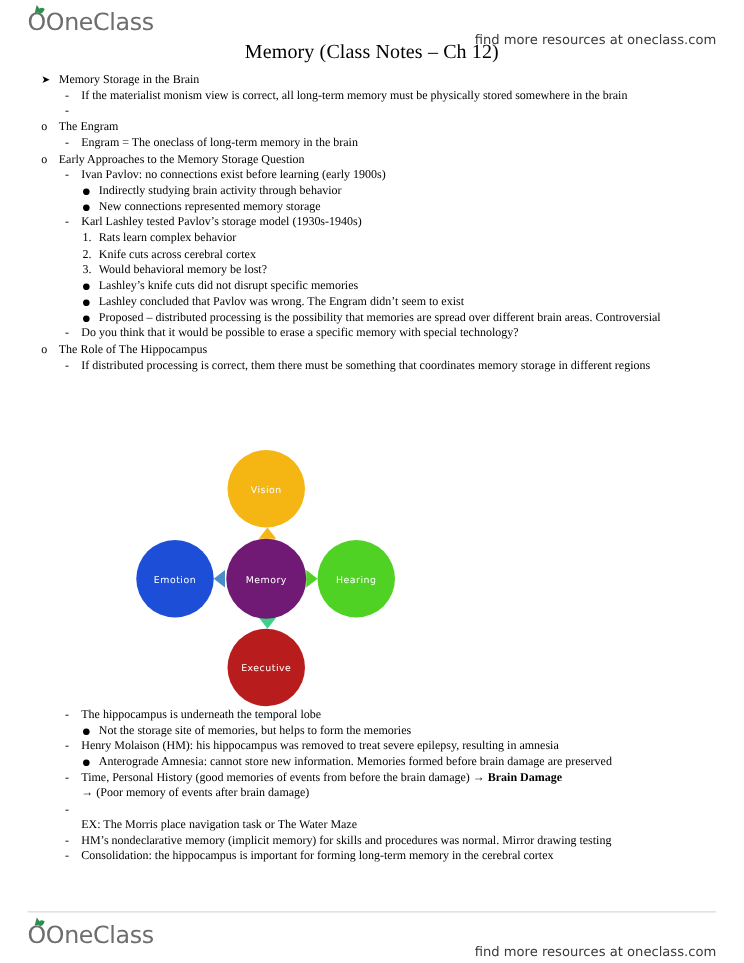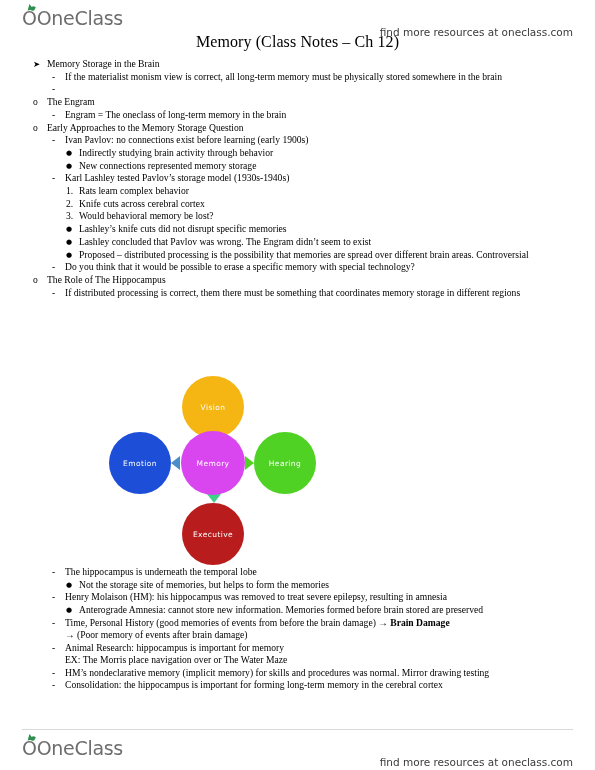--- a/index.html
+++ b/index.html
@@ -154,21 +154,21 @@
     border-radius: 50%;
     display: flex;
     align-items: center;
     justify-content: center;
     color: #ffffff;
     font-family: "DejaVu Sans", "Liberation Sans", sans-serif;
     font-size: 7.5px;
     letter-spacing: 0.4px;
     text-align: center;
   }
-  .node-vision   { width: 62px; height: 62px; left: 78px;  top: 16px;   }
+  .node-vision   { width: 62px; height: 62px; left: 78px;  top: 0px;   }
   .node-memory   { width: 64px; height: 64px; left: 77px;  top: 71px;  }
   .node-emotion  { width: 62px; height: 62px; left: 5px;   top: 72px;  }
   .node-hearing  { width: 62px; height: 62px; left: 150px; top: 72px;  }
   .node-executive{ width: 62px; height: 62px; left: 78px;  top: 143px; }
 
   .conn {
     position: absolute;
     width: 0;
     height: 0;
   }
@@ -312,21 +312,21 @@
   </div>
 </div>
 
 <div class="diagram">
   <div class="conn conn-up"></div>
   <div class="conn conn-down"></div>
   <div class="conn conn-left"></div>
   <div class="conn conn-right"></div>
 
   <div class="node node-vision" style="background:#f5b513">Vision</div>
-  <div class="node node-memory" style="background:#d946ef">Memory</div>
+  <div class="node node-memory" style="background:#701a75">Memory</div>
   <div class="node node-emotion" style="background:#1d4ed8">Emotion</div>
   <div class="node node-hearing" style="background:#4fd224">Hearing</div>
   <div class="node node-executive" style="background:#b91c1c">Executive</div>
 </div>
 
 <div class="outline" style="top:566px;">
 
   <div class="row lvl2">
     <span class="marker dash-marker">-</span>
     <span class="txt">The hippocampus is underneath the temporal lobe</span>
@@ -337,31 +337,31 @@
     <span class="txt">Not the storage site of memories, but helps to form the memories</span>
   </div>
 
   <div class="row lvl2">
     <span class="marker dash-marker">-</span>
     <span class="txt">Henry Molaison (HM): his hippocampus was removed to treat severe epilepsy, resulting in amnesia</span>
   </div>
 
   <div class="row lvl3">
     <span class="marker dot-marker">●</span>
-    <span class="txt">Anterograde Amnesia: cannot store new information. Memories formed before brain stored are preserved</span>
+    <span class="txt">Anterograde Amnesia: cannot store new information. Memories formed before brain damage are preserved</span>
   </div>
 
   <div class="row lvl2">
     <span class="marker dash-marker">-</span>
     <span class="txt"><span>Time, Personal History (good memories of events from before the brain damage) → </span><span class="bold">Brain Damage</span><br><span>→ (Poor memory of events after brain damage)</span></span>
   </div>
 
   <div class="row lvl2">
     <span class="marker dash-marker">-</span>
-    <span class="txt"><span>Animal Research: hippocampus is important for memory</span><br><span>EX: The Morris place navigation over or The Water Maze</span></span>
+    <span class="txt"><br><span>EX: The Morris place navigation task or The Water Maze</span></span>
   </div>
 
   <div class="row lvl2">
     <span class="marker dash-marker">-</span>
     <span class="txt">HM’s nondeclarative memory (implicit memory) for skills and procedures was normal. Mirror drawing testing</span>
   </div>
 
   <div class="row lvl2">
     <span class="marker dash-marker">-</span>
     <span class="txt">Consolidation: the hippocampus is important for forming long-term memory in the cerebral cortex</span>

